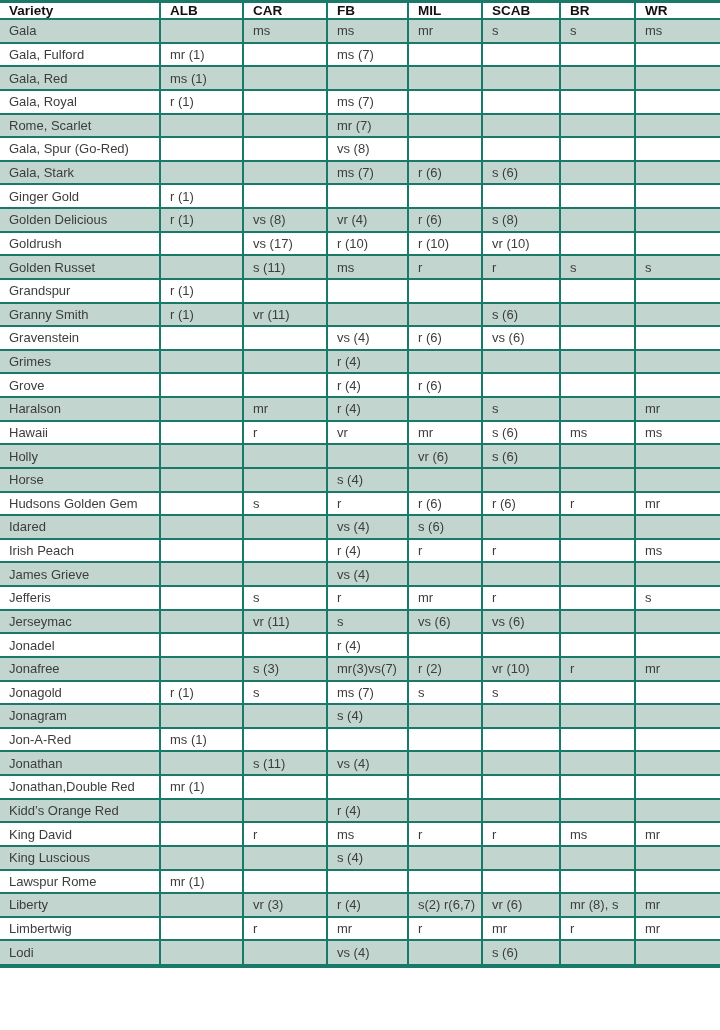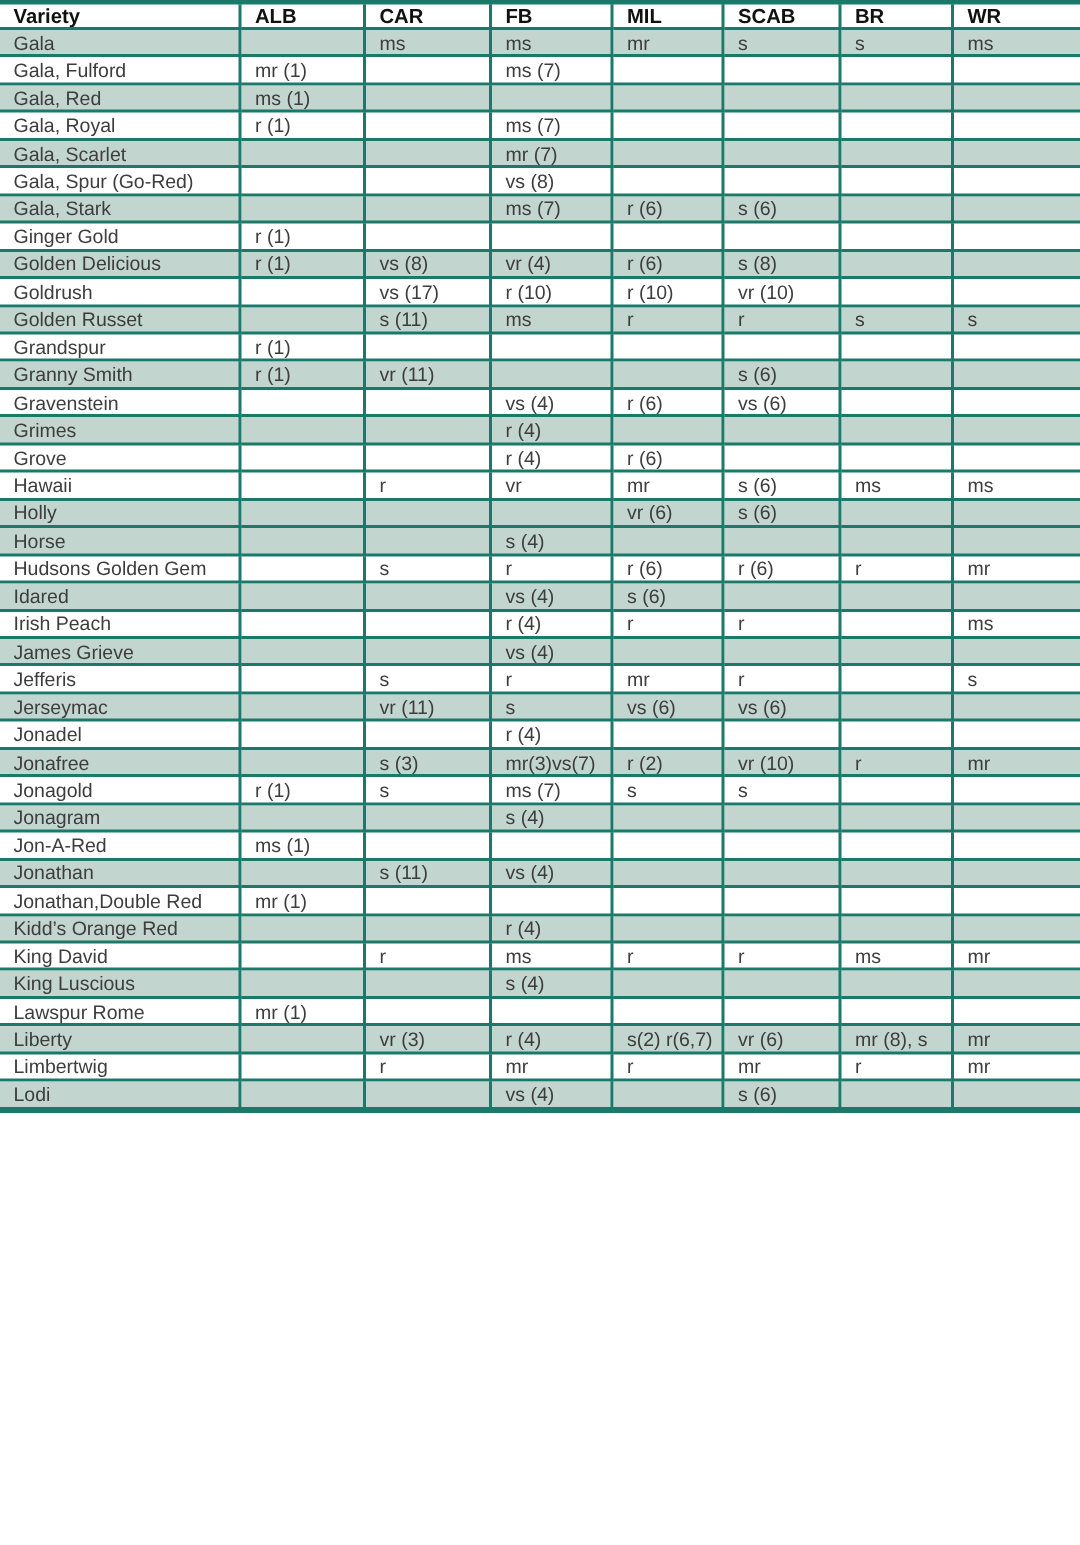--- a/index.html
+++ b/index.html
@@ -13,21 +13,21 @@
   html, body {
     margin: 0;
     padding: 0;
     width: 720px;
     height: 1030px;
     background: #ffffff;
     font-family: "Liberation Sans", "DejaVu Sans", sans-serif;
   }
   table[data-name="resistance-table"] {
     width: 720px;
-    height: 742px;
+    height: 968px;
     border-collapse: collapse;
     table-layout: fixed;
     border-top: 3px solid var(--grid-line);
     border-bottom: 4px solid var(--grid-line);
   }
   th, td {
     border: 2px solid var(--grid-line);
     padding: 0 2px 0 9px;
     text-align: left;
     vertical-align: middle;
@@ -111,21 +111,21 @@
         <td data-name="variety-cell">Gala, Royal</td>
         <td data-name="rating-cell">r (1)</td>
         <td data-name="rating-cell"></td>
         <td data-name="rating-cell">ms (7)</td>
         <td data-name="rating-cell"></td>
         <td data-name="rating-cell"></td>
         <td data-name="rating-cell"></td>
         <td data-name="rating-cell"></td>
       </tr>
       <tr data-name="table-row" class="shaded">
-        <td data-name="variety-cell">Gala, Scarlet</td>
+        <td data-name="variety-cell">Rome, Scarlet</td>
         <td data-name="rating-cell"></td>
         <td data-name="rating-cell"></td>
         <td data-name="rating-cell">mr (7)</td>
         <td data-name="rating-cell"></td>
         <td data-name="rating-cell"></td>
         <td data-name="rating-cell"></td>
         <td data-name="rating-cell"></td>
       </tr>
       <tr data-name="table-row">
         <td data-name="variety-cell">Gala, Spur (Go-Red)</td>
@@ -230,20 +230,30 @@
       <tr data-name="table-row">
         <td data-name="variety-cell">Grove</td>
         <td data-name="rating-cell"></td>
         <td data-name="rating-cell"></td>
         <td data-name="rating-cell">r (4)</td>
         <td data-name="rating-cell">r (6)</td>
         <td data-name="rating-cell"></td>
         <td data-name="rating-cell"></td>
         <td data-name="rating-cell"></td>
       </tr>
+      <tr data-name="table-row" class="shaded">
+        <td data-name="variety-cell">Haralson</td>
+        <td data-name="rating-cell"></td>
+        <td data-name="rating-cell">mr</td>
+        <td data-name="rating-cell">r (4)</td>
+        <td data-name="rating-cell"></td>
+        <td data-name="rating-cell">s</td>
+        <td data-name="rating-cell"></td>
+        <td data-name="rating-cell">mr</td>
+      </tr>
       <tr data-name="table-row">
         <td data-name="variety-cell">Hawaii</td>
         <td data-name="rating-cell"></td>
         <td data-name="rating-cell">r</td>
         <td data-name="rating-cell">vr</td>
         <td data-name="rating-cell">mr</td>
         <td data-name="rating-cell">s (6)</td>
         <td data-name="rating-cell">ms</td>
         <td data-name="rating-cell">ms</td>
       </tr>

